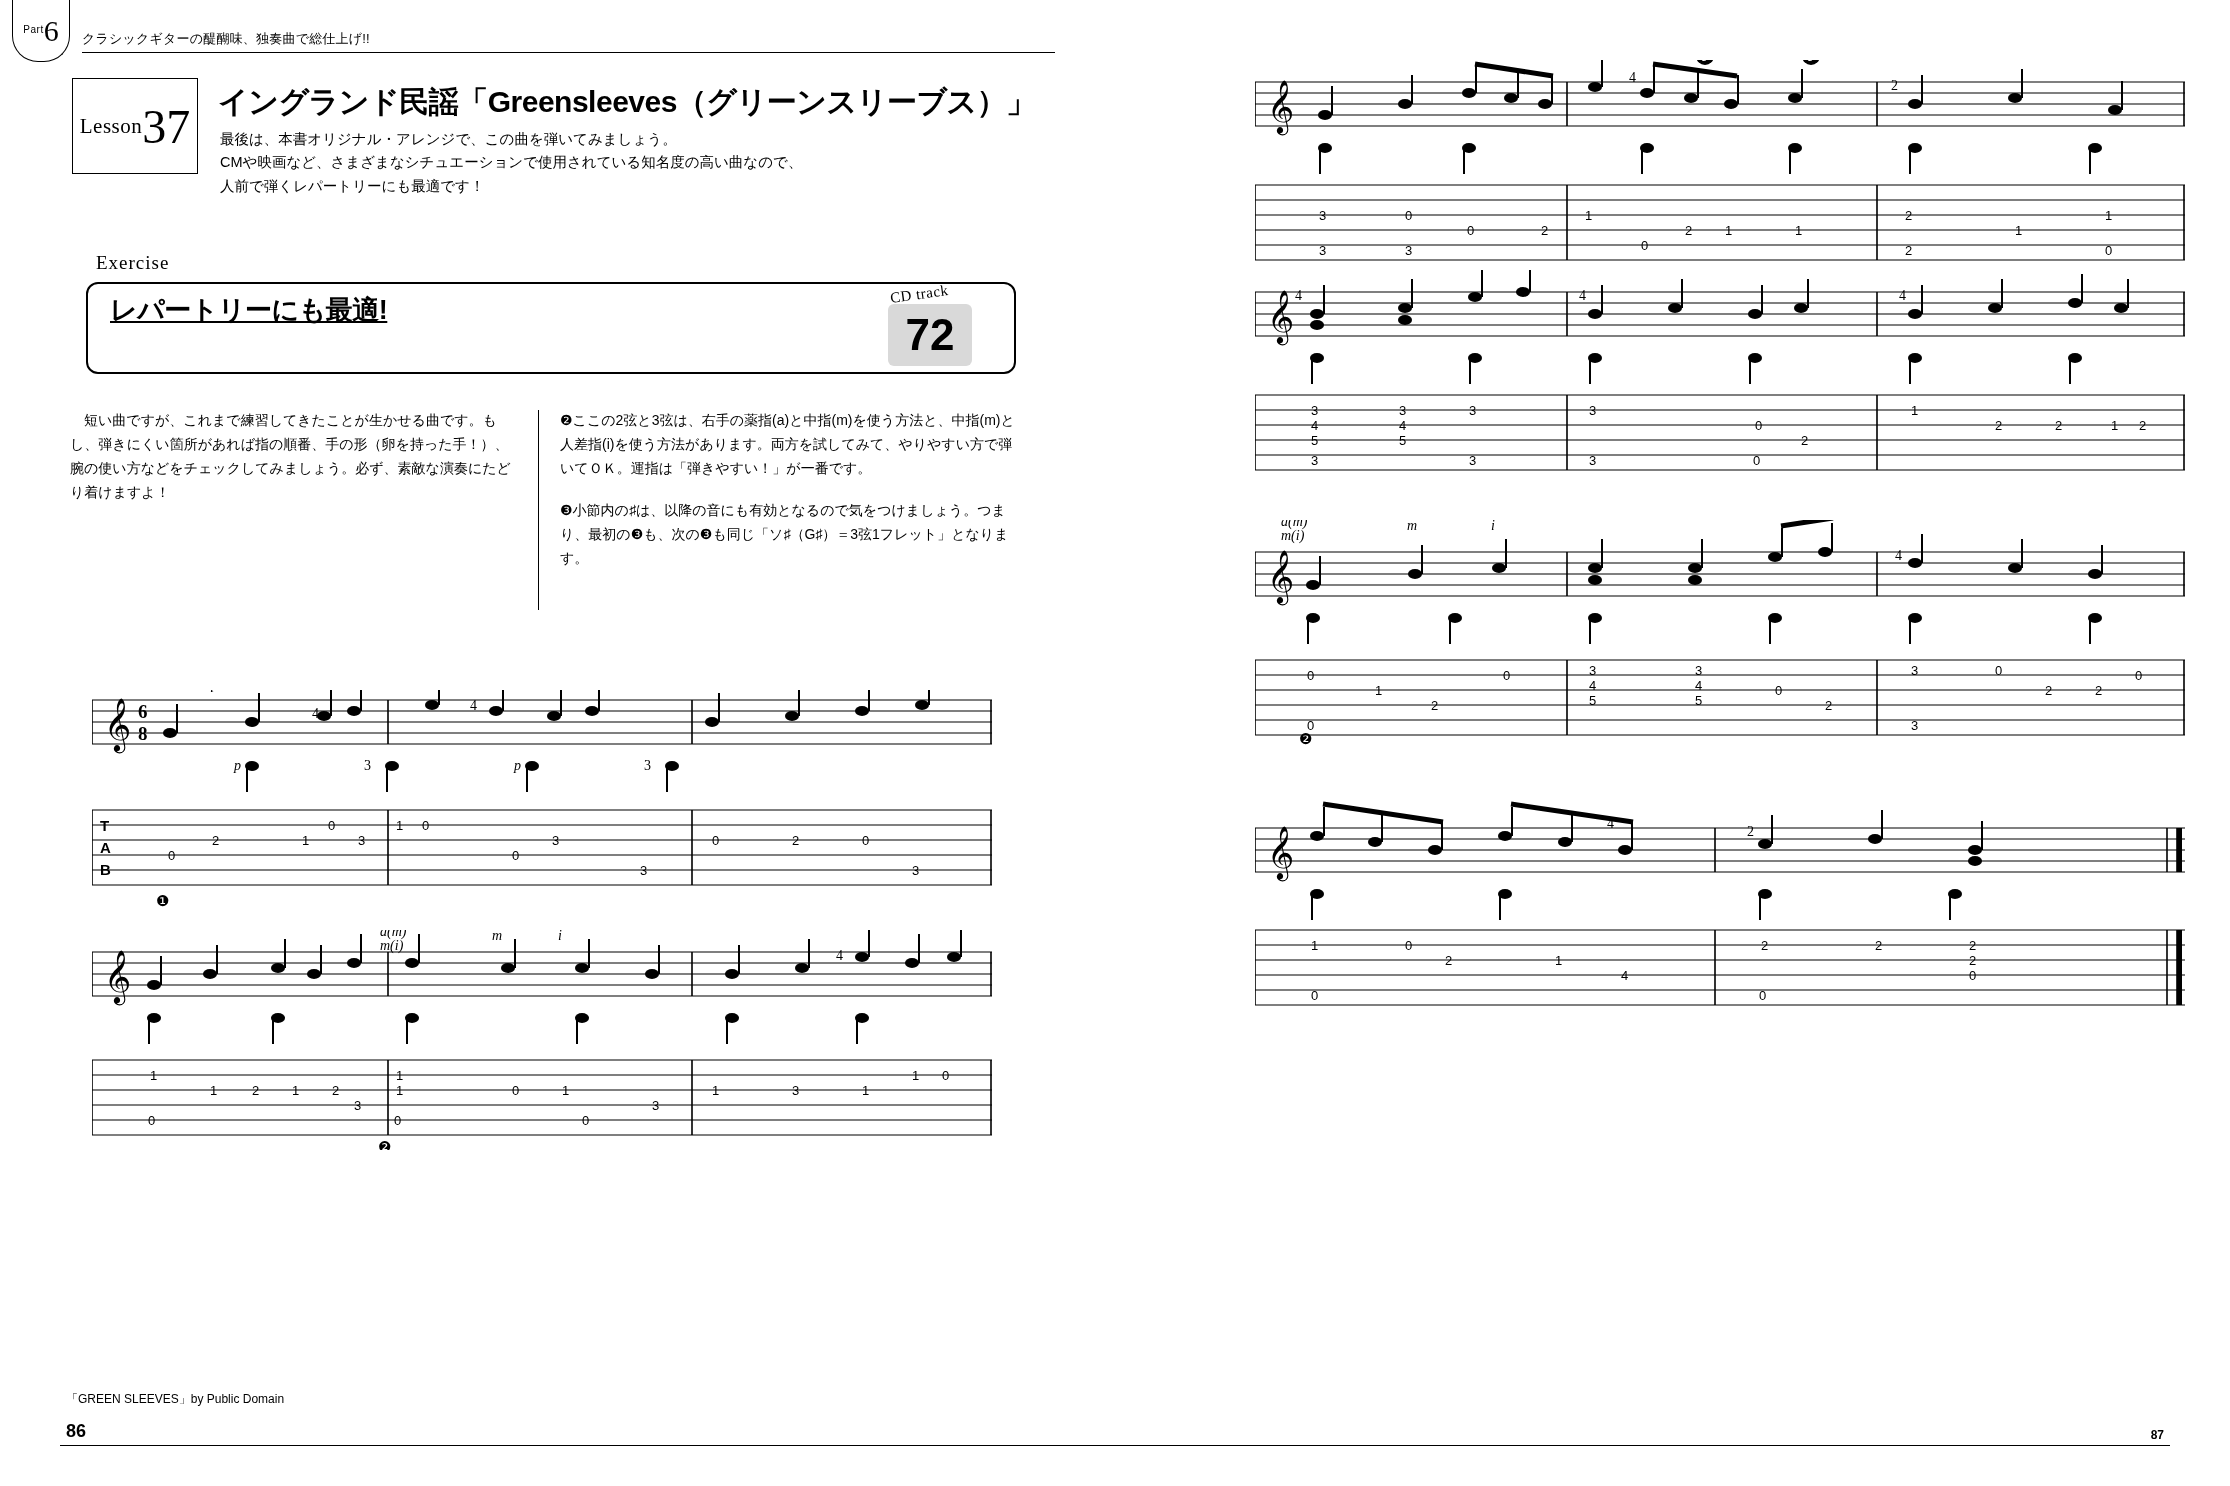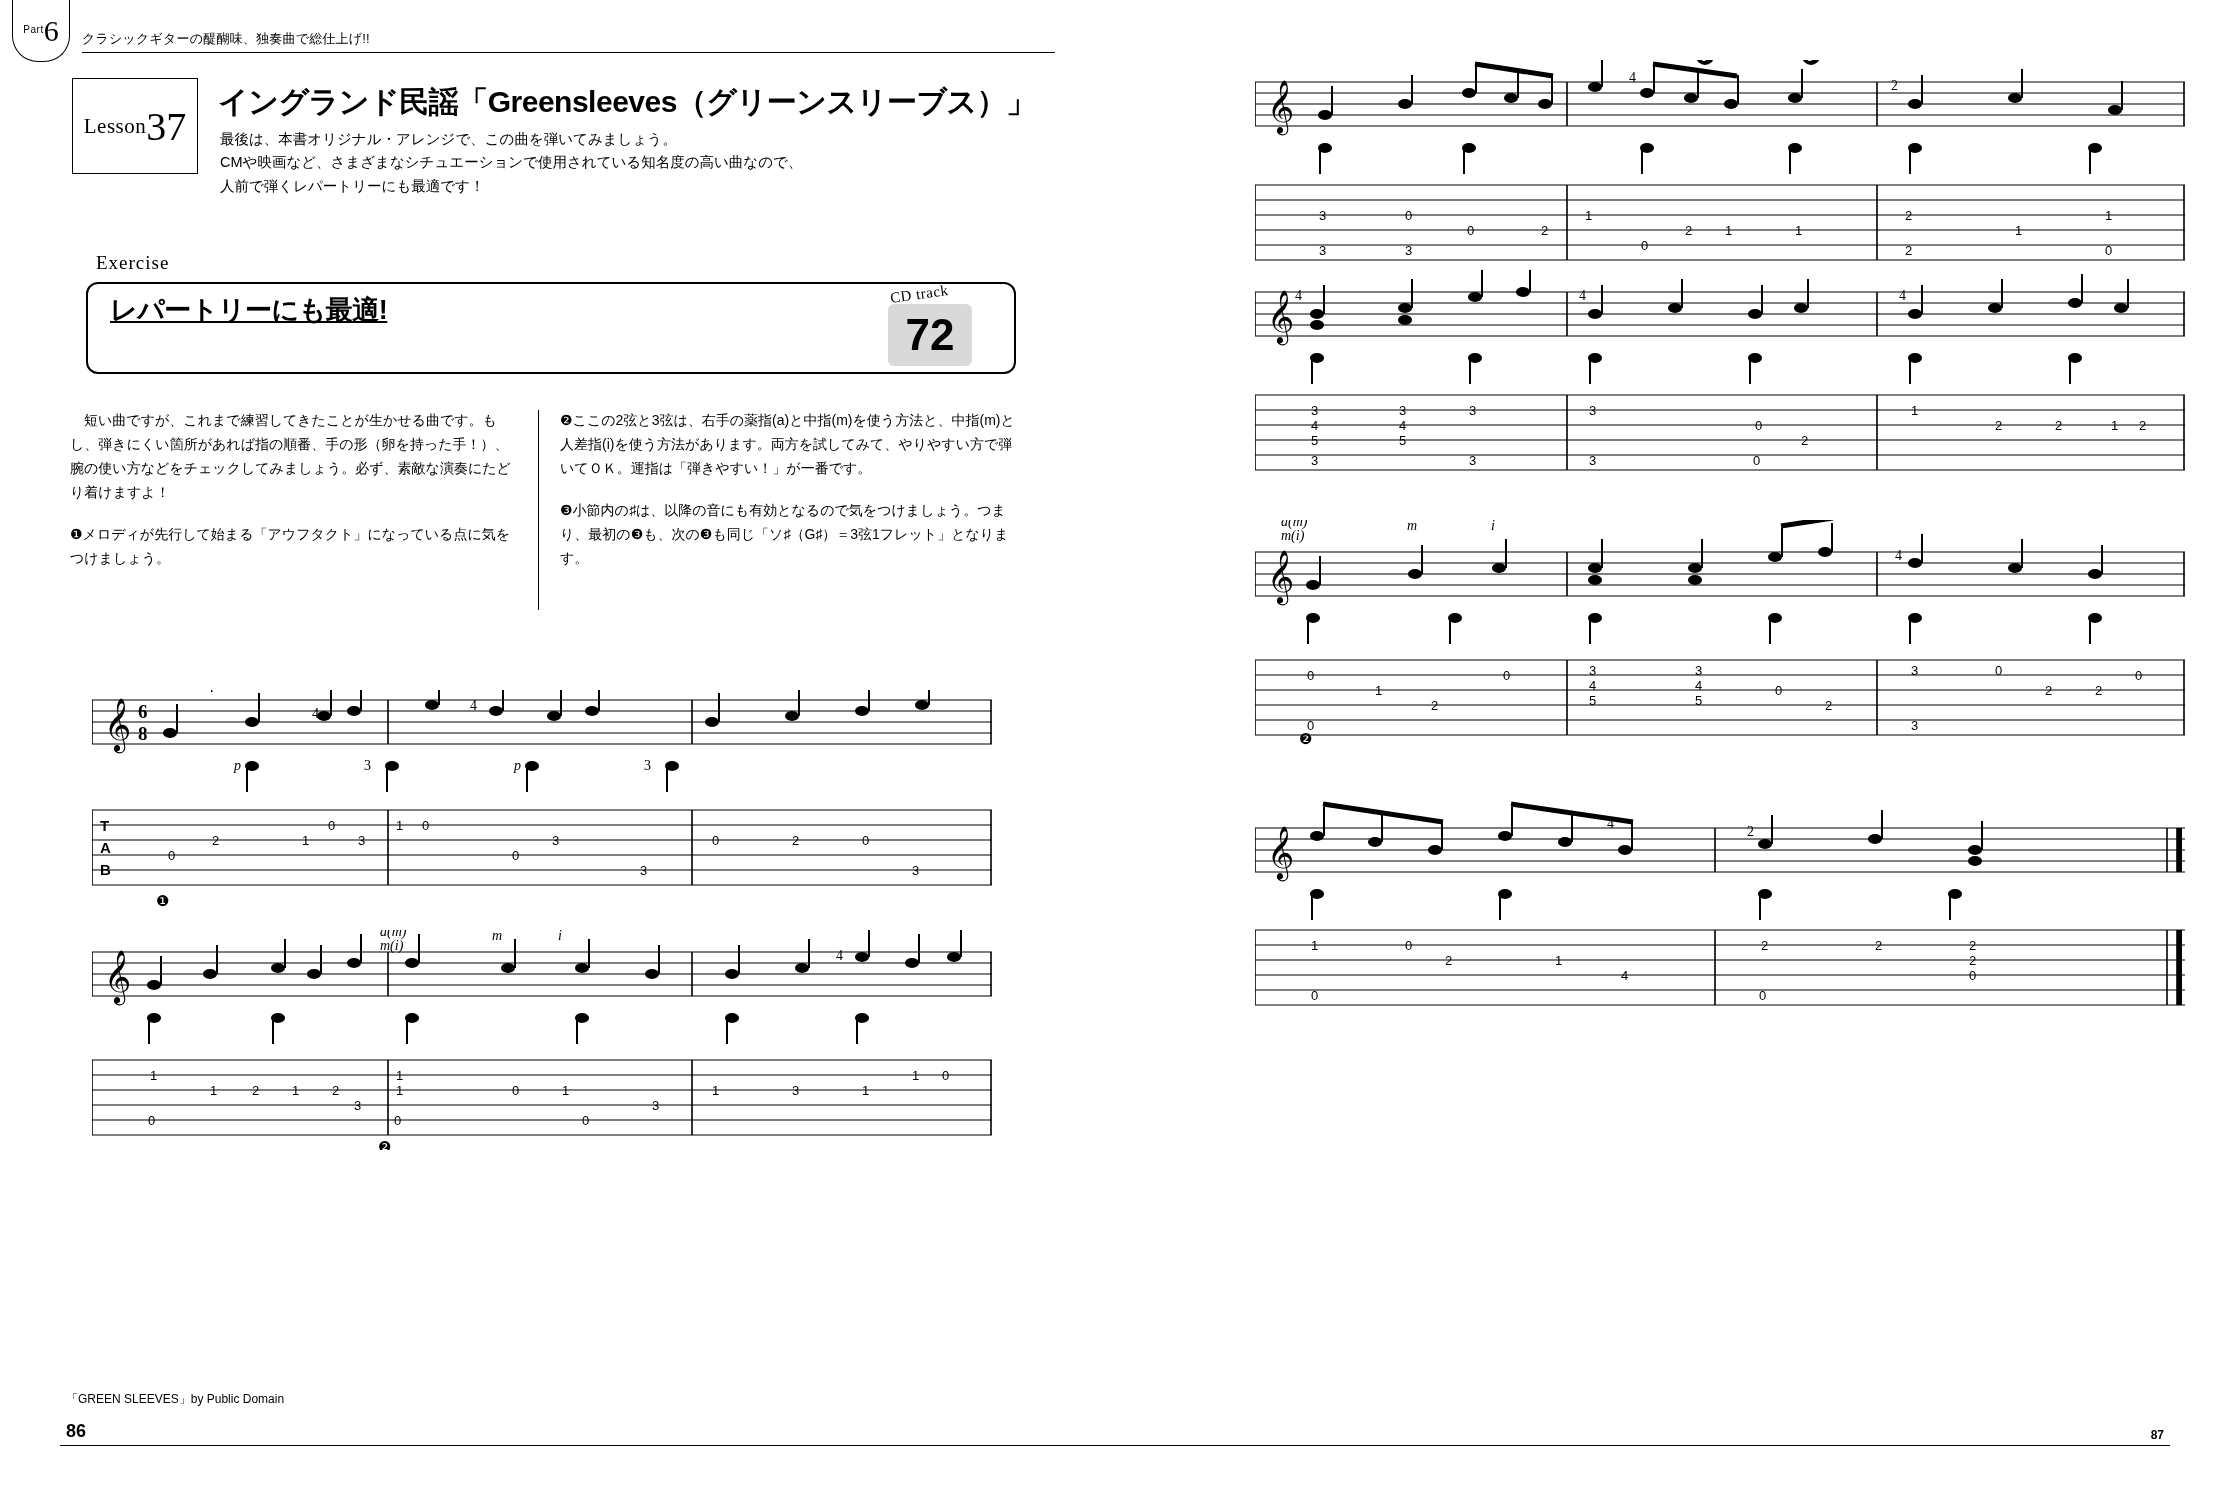--- a/index.html
+++ b/index.html
@@ -93,21 +93,21 @@
     justify-content: center;
   }
   .lesson-box .word {
     font-family: "Liberation Serif", serif;
     font-size: 21px;
     letter-spacing: .5px;
     line-height: 1;
   }
   .lesson-box .no {
     font-family: "Liberation Serif", serif;
-    font-size: 40px;
+    font-size: 48px;
     line-height: 1;
     margin-top: 2px;
   }
 
   .lesson-title {
     position: absolute;
     left: 218px; top: 82px;
     font-size: 30px;
     font-weight: bold;
     letter-spacing: -.5px;
@@ -242,21 +242,20 @@
     <div class="exercise-label">Exercise</div>
 
     <div class="ex-banner">
       <div class="line1">レパートリーにも最適!</div>
     </div>
     <div class="cd-track-label">CD track</div>
     <div class="cd-track-num">72</div>
 
     <div class="col col-left">
       <p>　短い曲ですが、これまで練習してきたことが生かせる曲です。もし、弾きにくい箇所があれば指の順番、手の形（卵を持った手！）、腕の使い方などをチェックしてみましょう。必ず、素敵な演奏にたどり着けますよ！</p>
-      <p>❶メロディが先行して始まる「アウフタクト」になっている点に気をつけましょう。</p>
     </div>
     <div class="col-divider"></div>
     <div class="col col-right">
       <p>❷ここの2弦と3弦は、右手の薬指(a)と中指(m)を使う方法と、中指(m)と人差指(i)を使う方法があります。両方を試してみて、やりやすい方で弾いてＯＫ。運指は「弾きやすい！」が一番です。</p>
       <p>❸小節内の♯は、以降の音にも有効となるので気をつけましょう。つまり、最初の❸も、次の❸も同じ「ソ♯（G♯）＝3弦1フレット」となります。</p>
     </div>
 
     <div class="sys" style="left:92px; top:690px;">
       <svg class="staff-svg" width="900" height="220" viewBox="0 0 900 220" xmlns="http://www.w3.org/2000/svg">
         <g stroke="#000" stroke-width="1.1">

